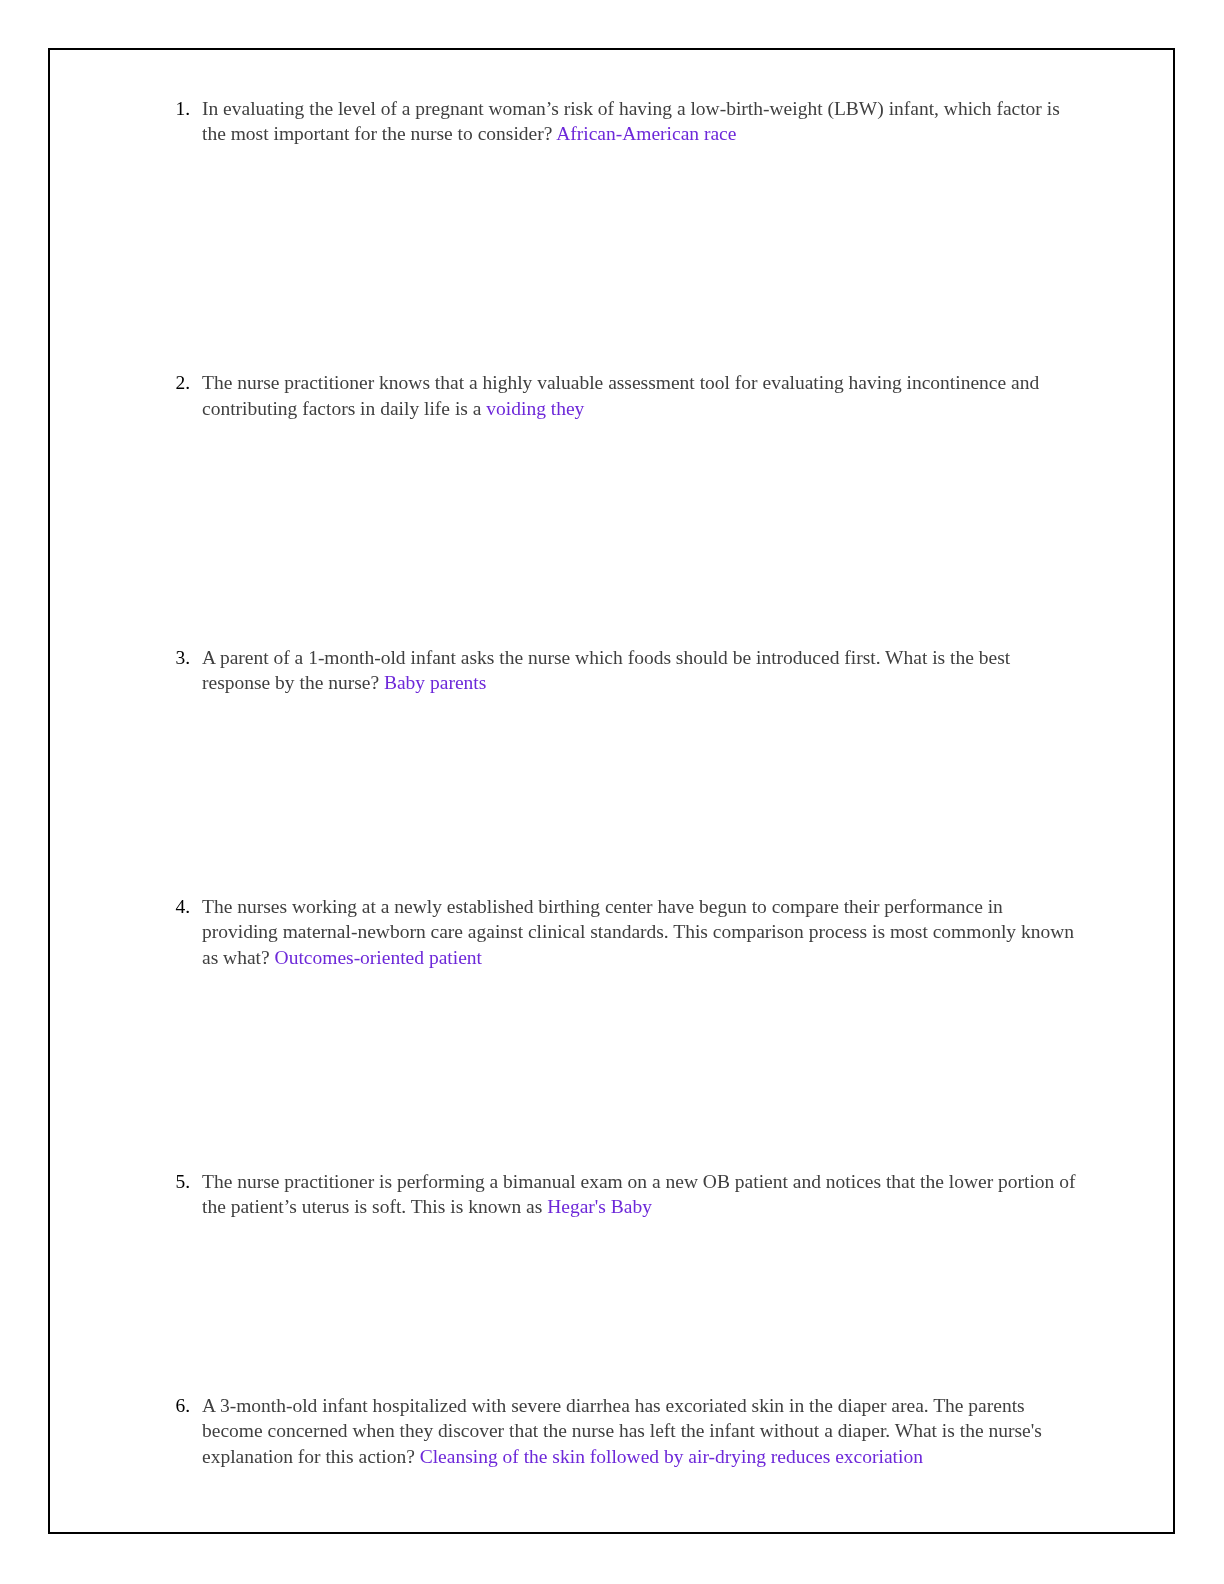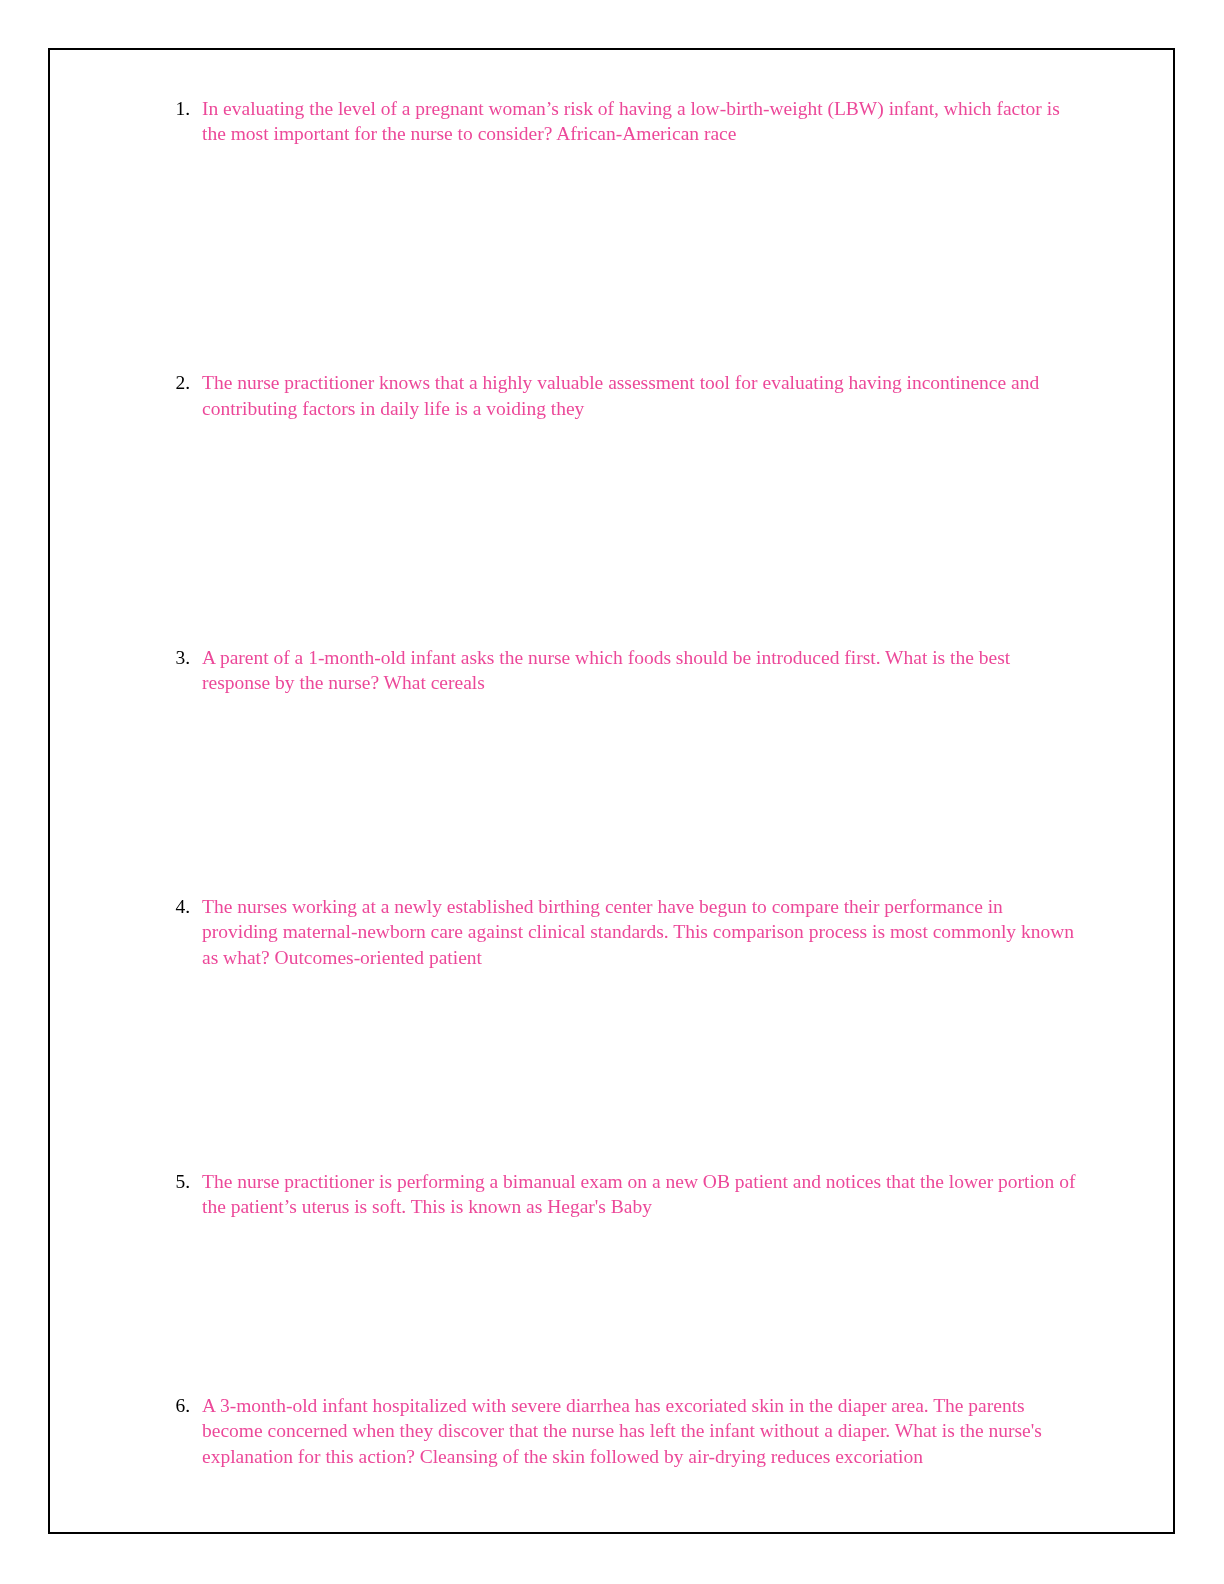--- a/index.html
+++ b/index.html
@@ -61,25 +61,25 @@
     font-size: 19.5px;
     line-height: 25.2px;
     color: #000000;
   }
 
   .question-body {
     display: block;
   }
 
   .question-text {
-    color: #ec4899;
+    color: #404040;
   }
 
   .answer-text {
-    color: #ec4899;
+    color: #6d28d9;
   }
 
   
   .q-gap-1 { height: 224px; }
   .q-gap-2 { height: 224px; }
   .q-gap-3 { height: 199px; }
   .q-gap-4 { height: 199px; }
   .q-gap-5 { height: 174px; }
 
   .spacer { width: 100%; }
@@ -100,21 +100,21 @@
     <div class="spacer q-gap-1"></div>
 
     <li class="question-item">
       <span class="question-number">2.</span>
       <span class="question-body"><span class="question-text">The nurse practitioner knows that a highly valuable assessment tool for evaluating having incontinence and contributing factors in daily life is a </span><span class="answer-text">voiding they</span></span>
     </li>
     <div class="spacer q-gap-2"></div>
 
     <li class="question-item">
       <span class="question-number">3.</span>
-      <span class="question-body"><span class="question-text">A parent of a 1-month-old infant asks the nurse which foods should be introduced first. What is the best response by the nurse? </span><span class="answer-text">What cereals</span></span>
+      <span class="question-body"><span class="question-text">A parent of a 1-month-old infant asks the nurse which foods should be introduced first. What is the best response by the nurse? </span><span class="answer-text">Baby parents</span></span>
     </li>
     <div class="spacer q-gap-3"></div>
 
     <li class="question-item">
       <span class="question-number">4.</span>
       <span class="question-body"><span class="question-text">The nurses working at a newly established birthing center have begun to compare their performance in providing maternal-newborn care against clinical standards. This comparison process is most commonly known as what? </span><span class="answer-text">Outcomes-oriented patient</span></span>
     </li>
     <div class="spacer q-gap-4"></div>
 
     <li class="question-item">

